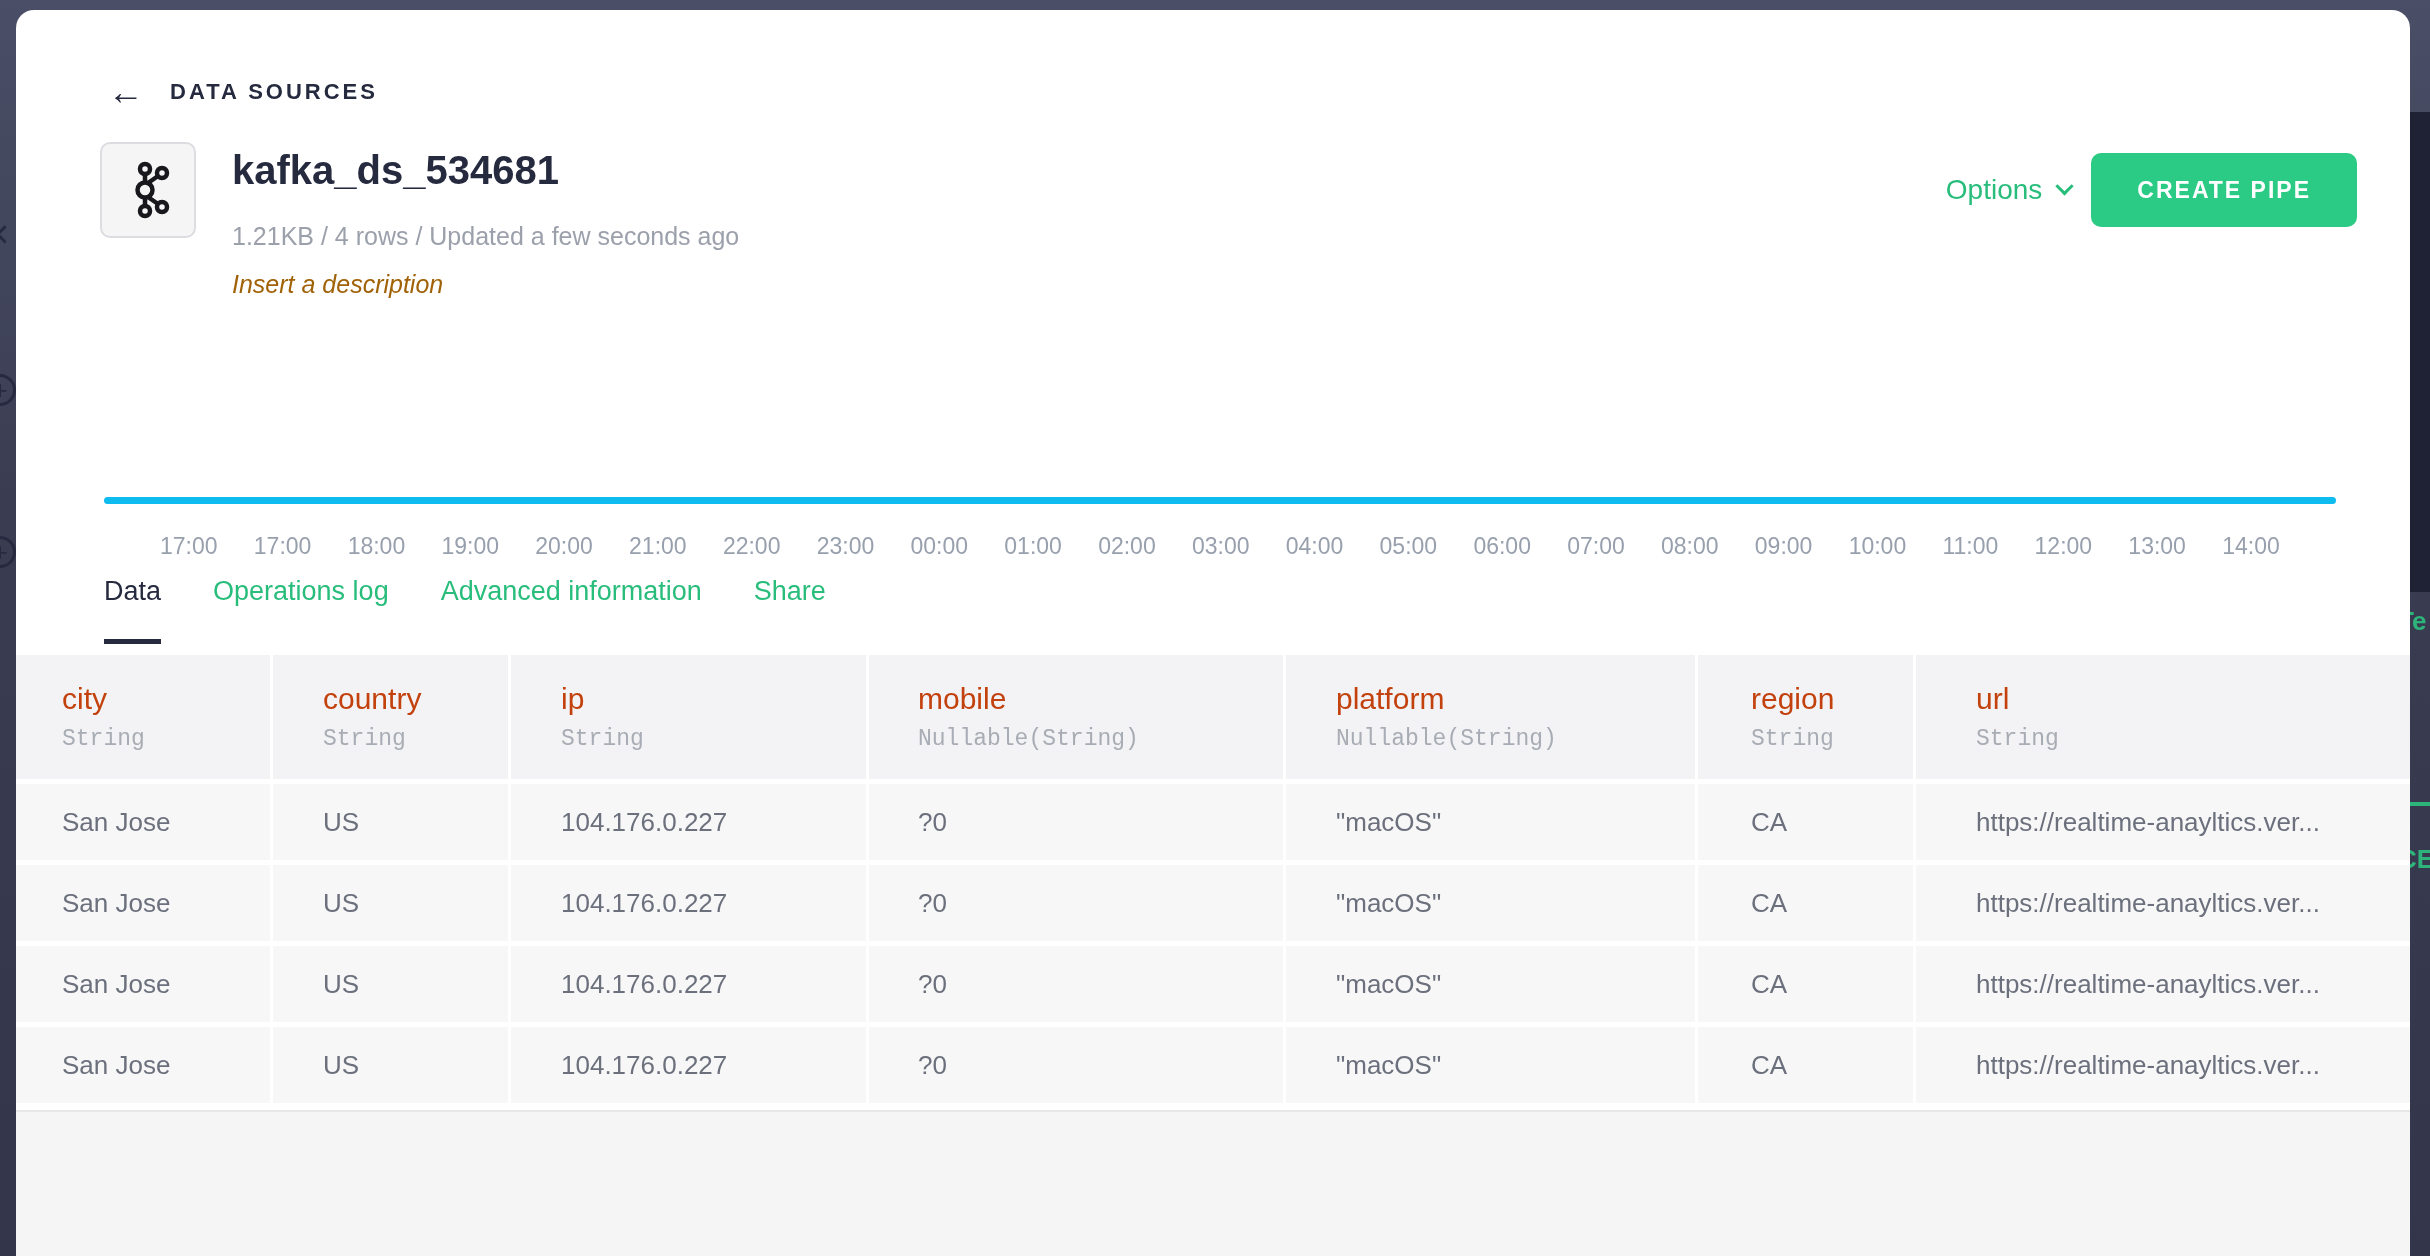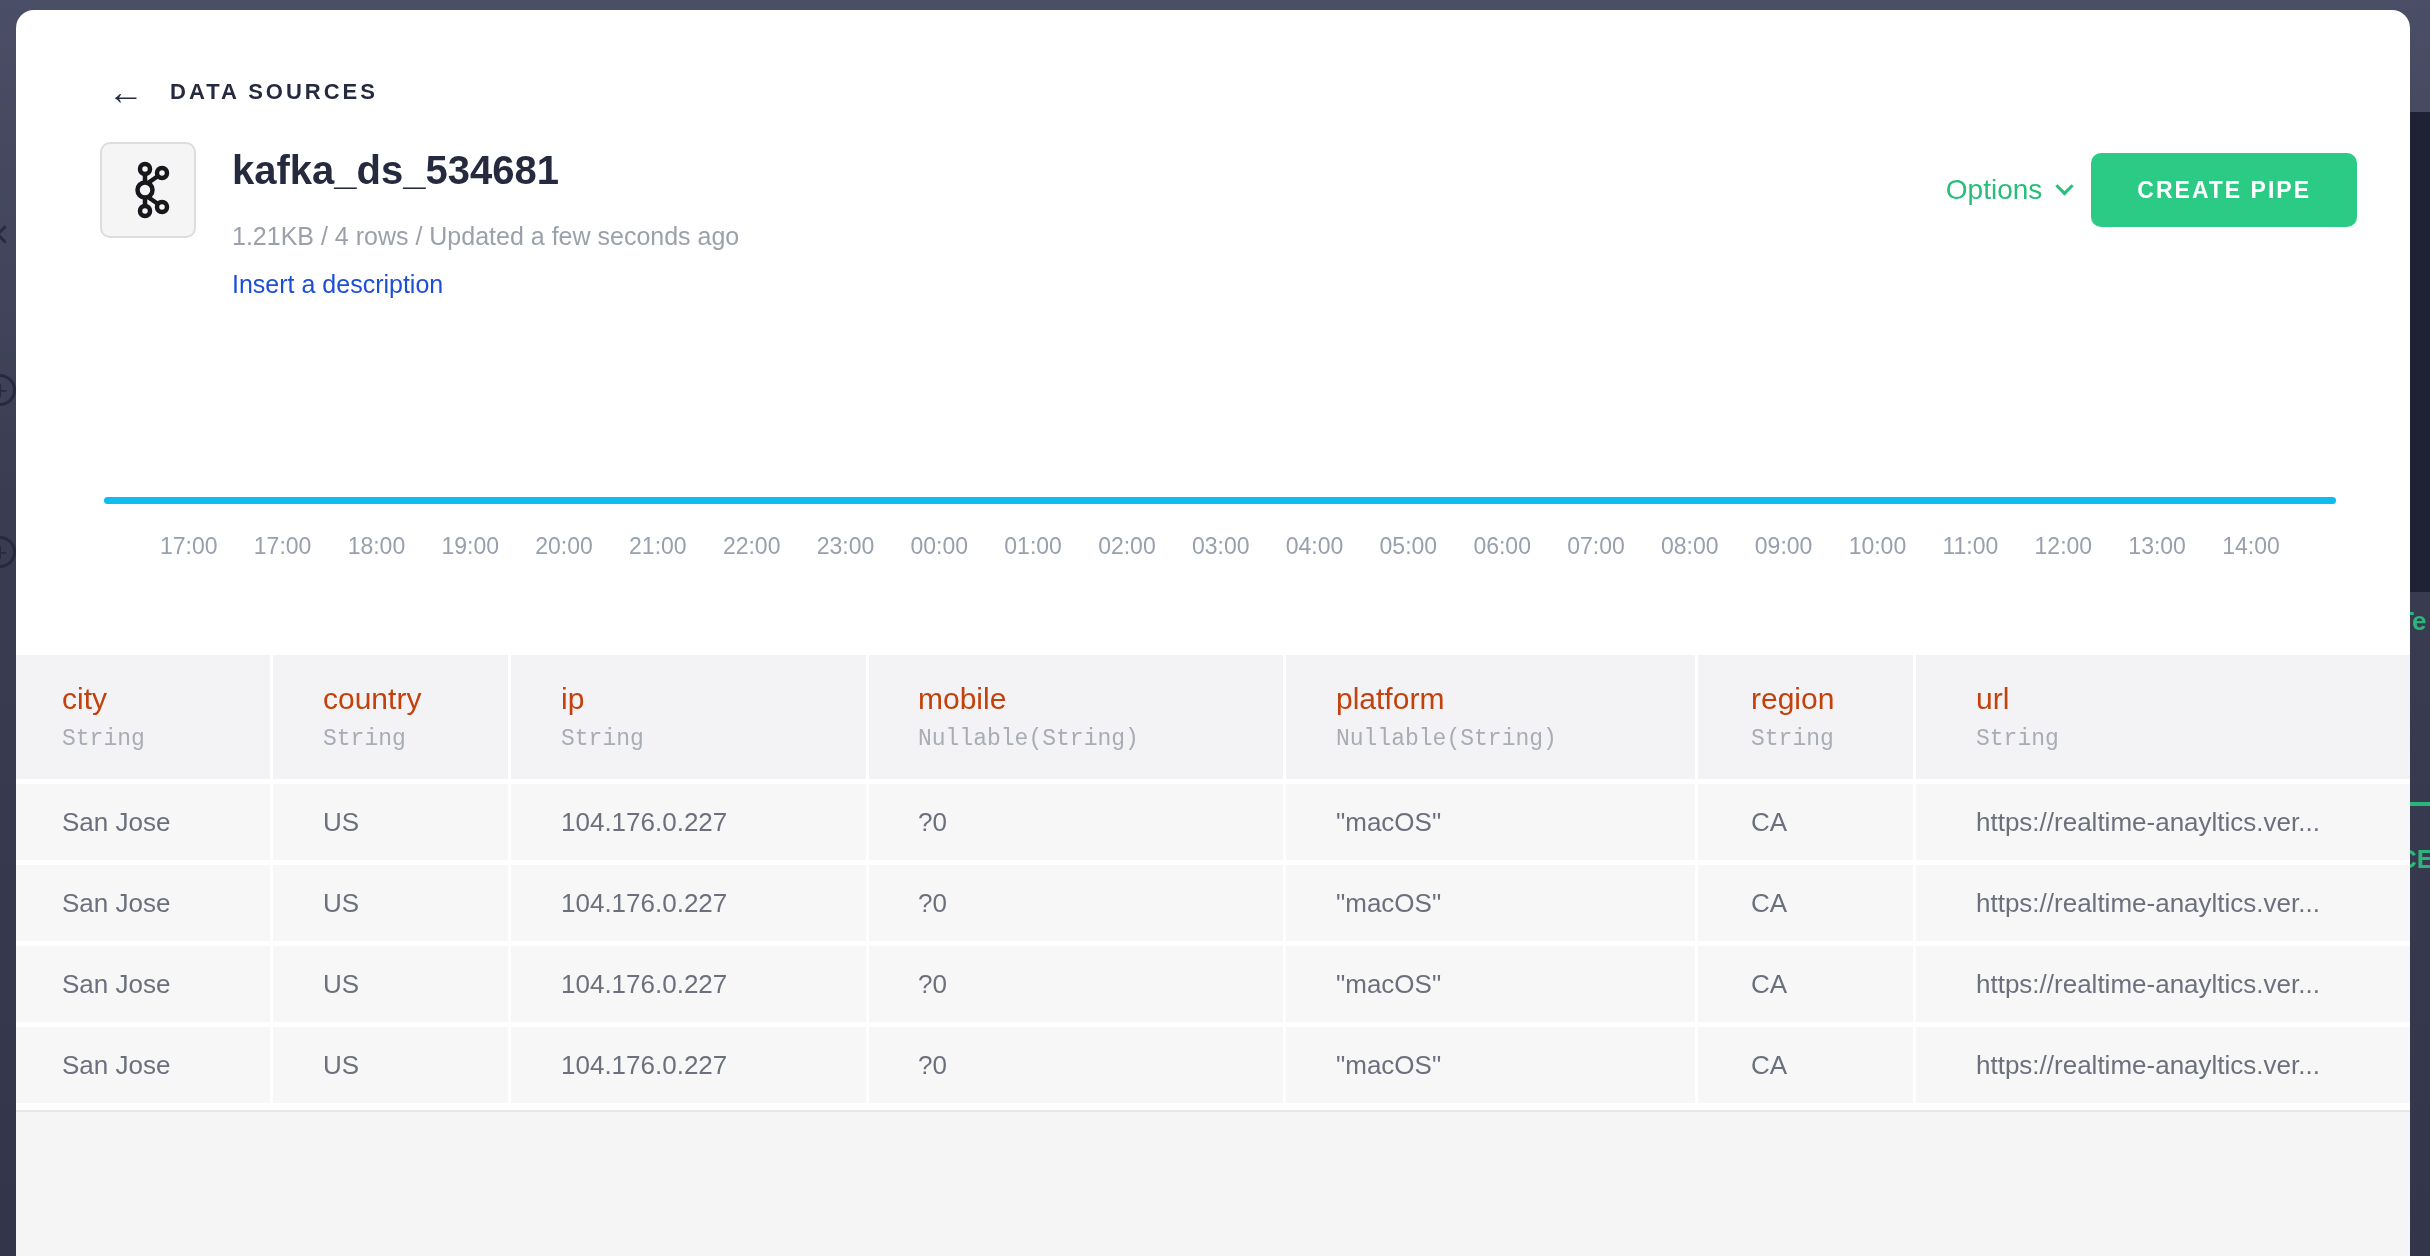--- a/index.html
+++ b/index.html
@@ -41,21 +41,21 @@
   .breadcrumb-label { font-size: 22px; font-weight: 700; letter-spacing: 3px; color: #262a3f; }
 
   
   .ds-icon-box {
     position: absolute; left: 84px; top: 132px; width: 96px; height: 96px;
     background: #f5f5f6; border: 2px solid #dcdce1; border-radius: 10px;
     display: flex; align-items: center; justify-content: center;
   }
   .ds-title { position: absolute; left: 216px; top: 138px; font-size: 40px; font-weight: 600; color: #262a3f; }
   .ds-meta { position: absolute; left: 216px; top: 212px; font-size: 25px; color: #9ba0ab; }
-  .ds-desc { position: absolute; left: 216px; top: 260px; font-size: 25px; color: #1d4ed8; cursor: text; }
+  .ds-desc { position: absolute; left: 216px; top: 260px; font-size: 25px; color: #a16207; cursor: text; font-style: italic; }
 
   .header-actions { position: absolute; top: 143px; right: 53px; display: flex; align-items: center; gap: 20px; }
   .options-btn { display: flex; align-items: center; gap: 16px; color: #29bd7c; font-size: 28px; cursor: pointer; }
   .chevron-down {
     width: 13px; height: 13px; border-right: 3px solid #29bd7c; border-bottom: 3px solid #29bd7c;
     transform: rotate(45deg) translate(-3px,-3px);
   }
   .create-pipe-btn {
     height: 74px; padding: 0 46px; background: #2bcb85; border: none; border-radius: 10px;
     color: #ffffff; font-family: "Liberation Sans", sans-serif;
@@ -167,20 +167,26 @@
       <span class="tick">08:00</span>
       <span class="tick">09:00</span>
       <span class="tick">10:00</span>
       <span class="tick">11:00</span>
       <span class="tick">12:00</span>
       <span class="tick">13:00</span>
       <span class="tick">14:00</span>
     </div>
   </div>
 
+  <div class="tabs">
+    <div class="tab active">Data</div>
+    <div class="tab">Operations log</div>
+    <div class="tab">Advanced information</div>
+    <div class="tab">Share</div>
+  </div>
 
   <div class="table">
     <div class="trow thead">
       <div class="tcell">
         <span class="col-name">city</span>
         <span class="col-type mono">String</span>
       </div>
       <div class="tcell">
         <span class="col-name">country</span>
         <span class="col-type mono">String</span>

